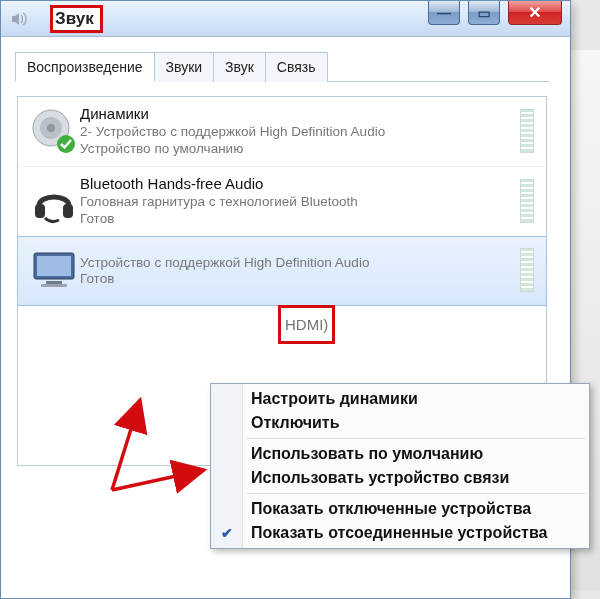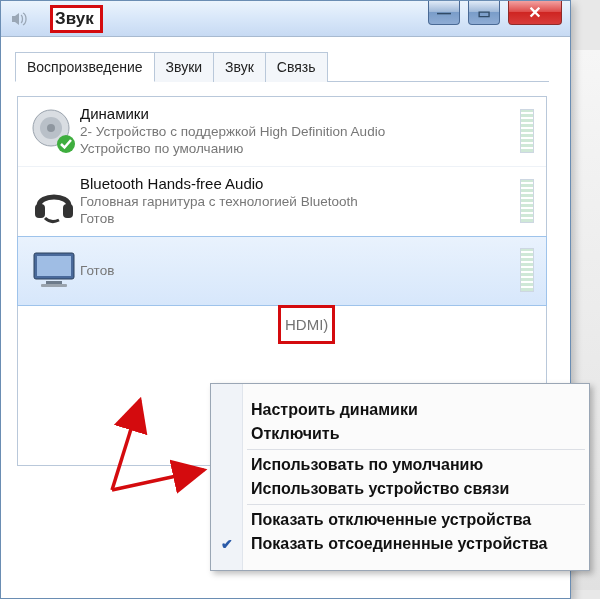--- a/index.html
+++ b/index.html
@@ -73,21 +73,21 @@
 
   .hdmi-box {
     position: absolute; left: 278px; top: 305px;
     border: 3px solid #d40b0e; padding: 8px 4px; background: transparent;
     font-size: 15px; color: #737373;
   }
 
   .context-menu {
     position: absolute; left: 210px; top: 383px; width: 380px;
     background: #fbfbfb; border: 1px solid #9aa6b5; box-shadow: 3px 3px 6px rgba(0,0,0,.25);
-    padding: 14px 0;
+    padding: 3px 0;
   }
   .cm-left { position:absolute; left:0; top:0; bottom:0; width:32px; background:#f0f3f8; border-right:1px solid #e0e5ec;}
   .cm-item {
     position: relative; padding: 3px 12px 3px 40px; font-size: 16px; color: #111;
     white-space: nowrap;
   }
   .cm-item.bold { font-weight: bold; }
   .cm-sep { height: 1px; background: #dcdfe5; margin: 3px 4px 3px 36px; }
   .cm-check { position:absolute; left:10px; top:4px; color:#2a5aa8; font-size:14px; }
 
@@ -177,20 +177,21 @@
         <div class="device selected">
           <div class="dev-icon">
             <svg width="50" height="50" viewBox="0 0 50 50">
               <rect x="5" y="8" width="40" height="26" rx="2" fill="#4a6a9b" stroke="#2d425f"></rect>
               <rect x="8" y="11" width="34" height="20" fill="#9fbde4"></rect>
               <rect x="17" y="36" width="16" height="3" fill="#6d7b8b"></rect>
               <rect x="12" y="39" width="26" height="3" rx="1" fill="#9aa3ad"></rect>
             </svg>
           </div>
           <div class="dev-text">
+            <div class="dev-sub">Устройство с поддержкой High Definition Audio</div>
             <div class="dev-status">Готов</div>
           </div>
           <div class="dev-meter"></div>
         </div>
 
         <div style="height:160px;"></div>
       </div>
     </div>
   </div>
 </div>

